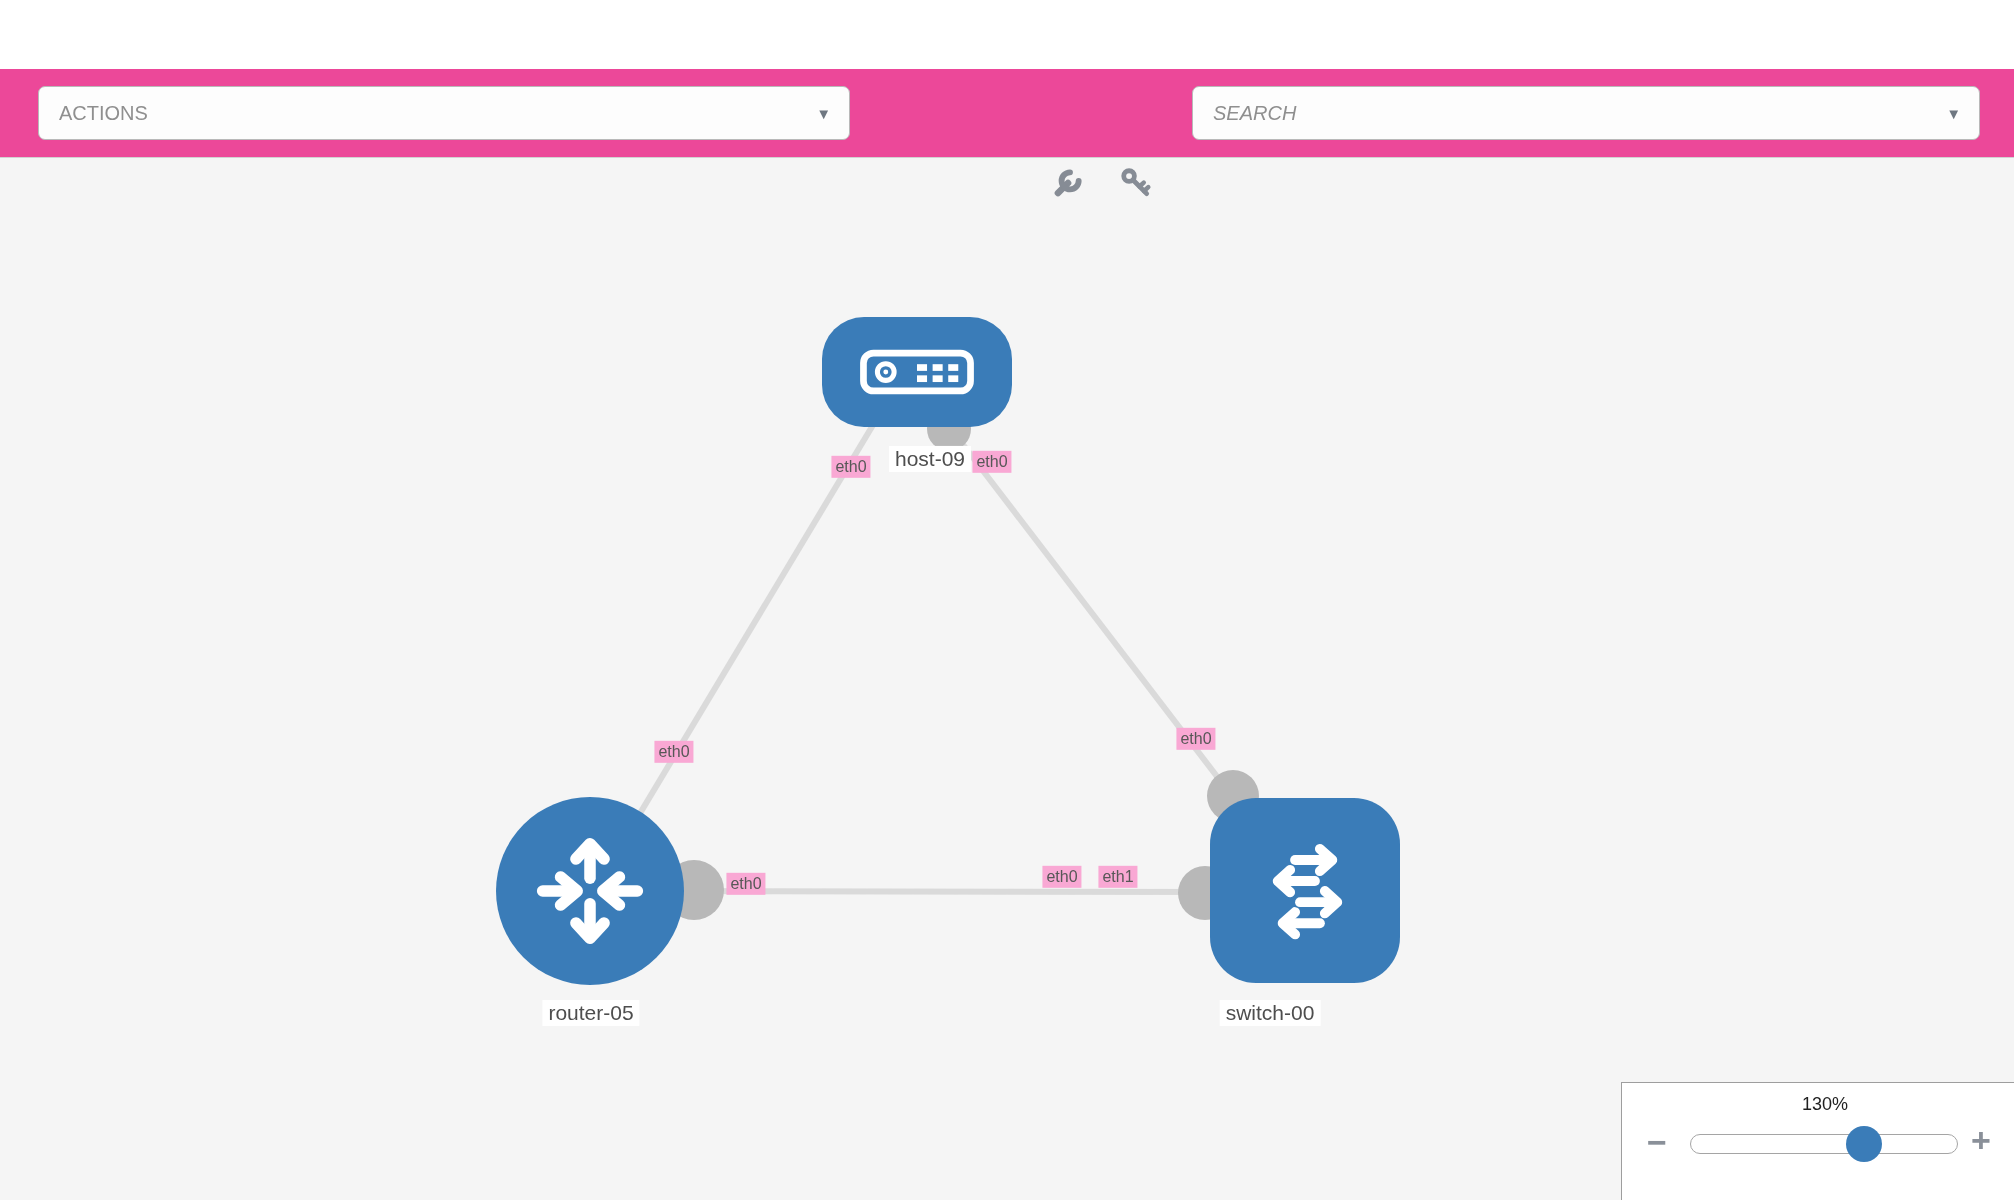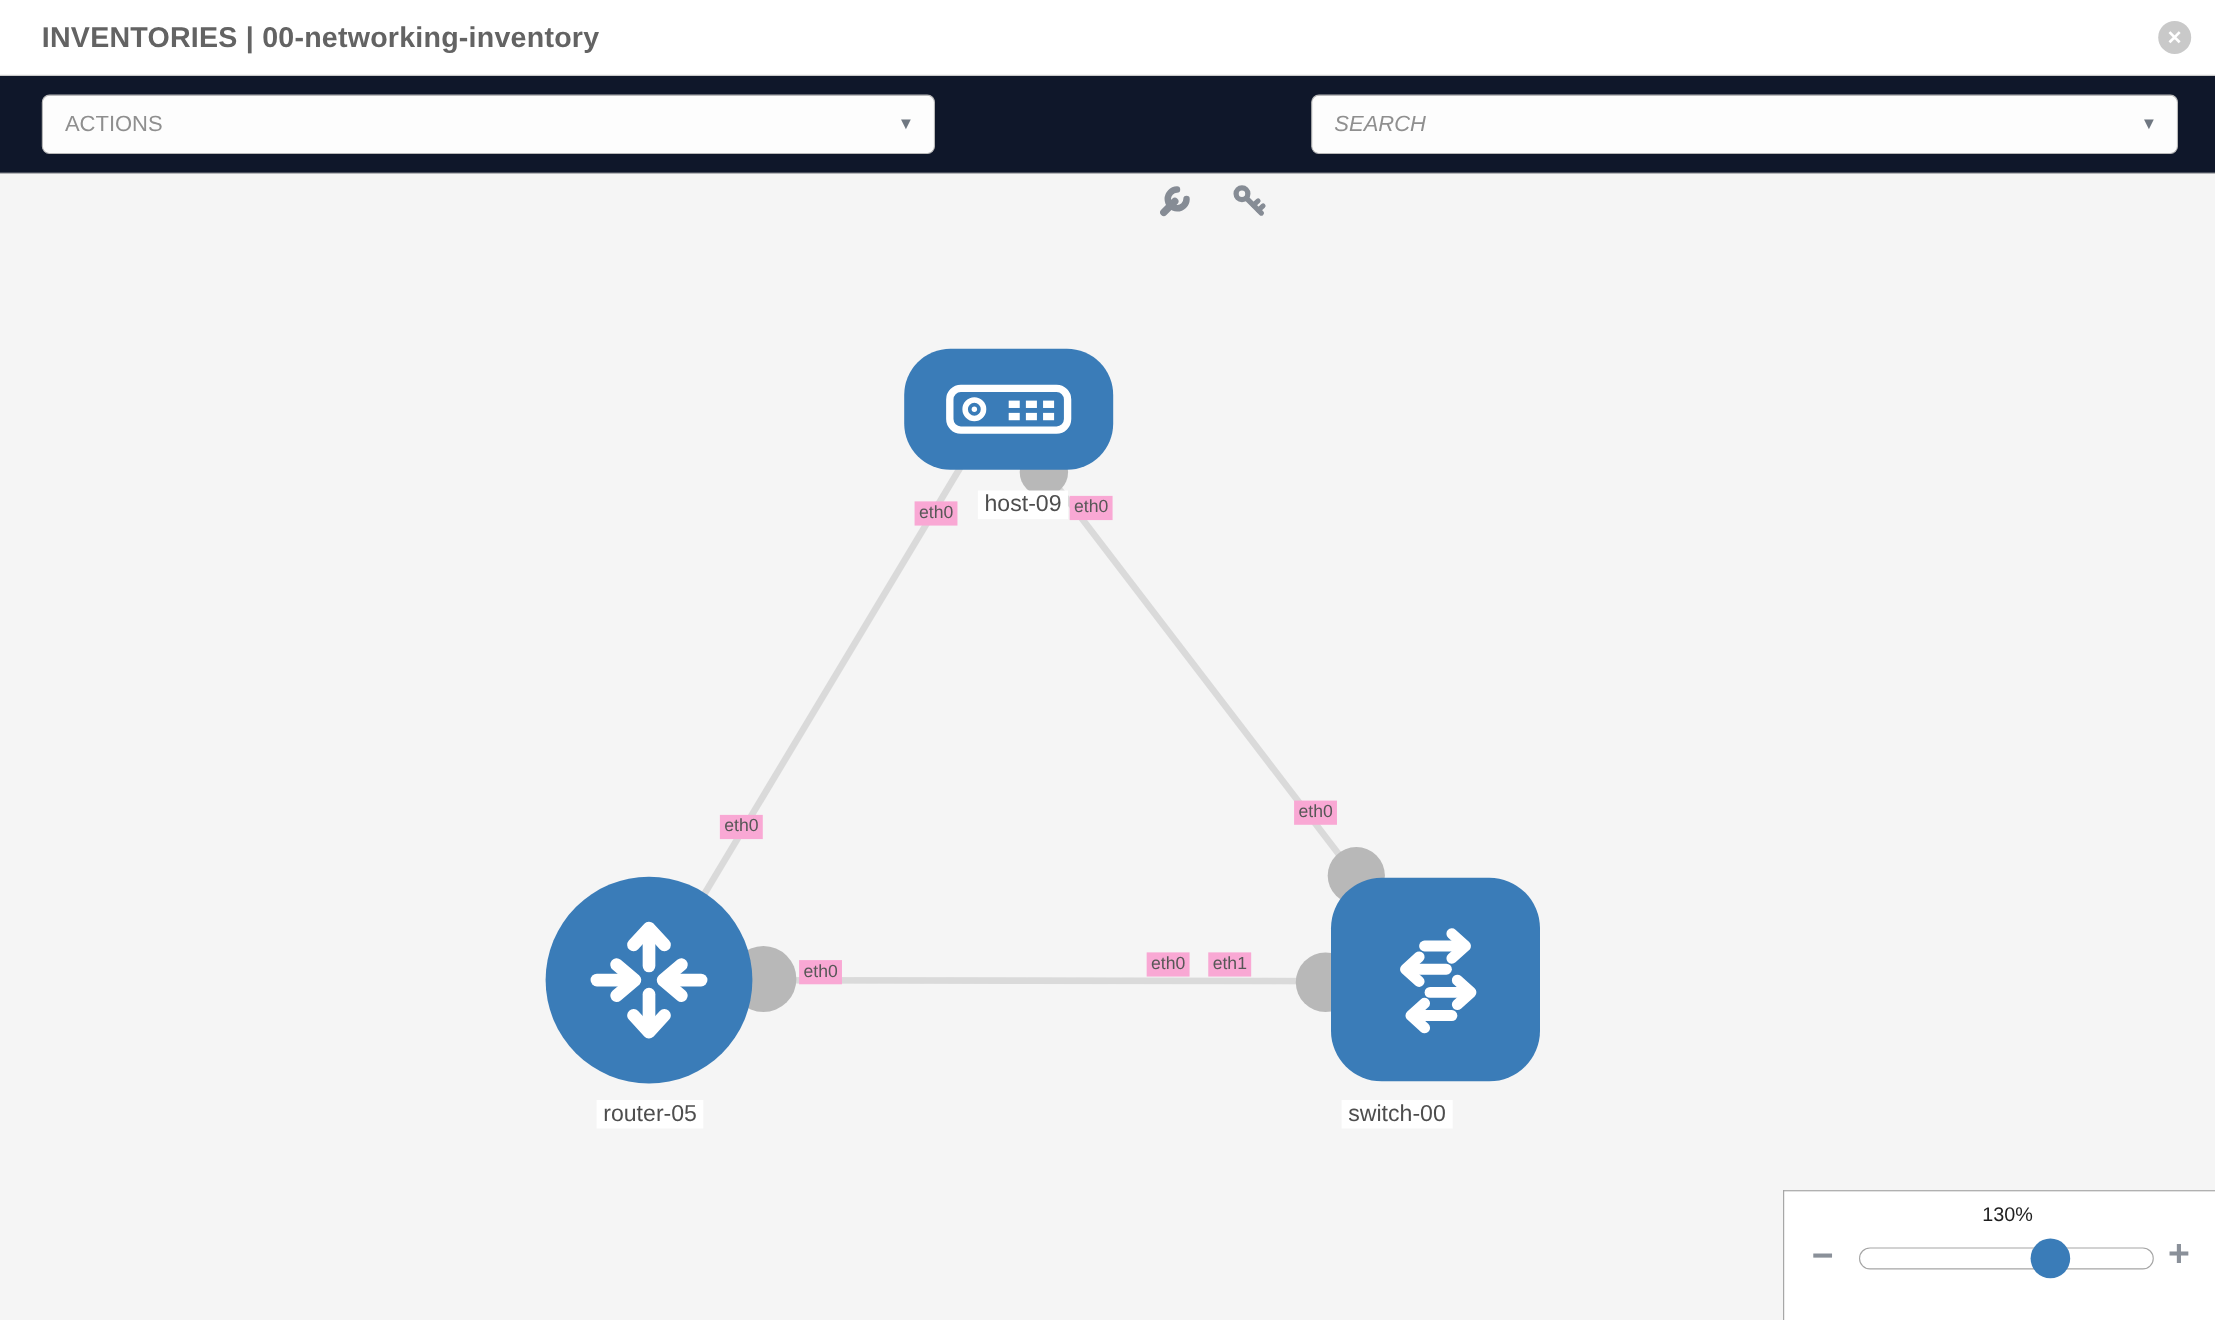--- a/index.html
+++ b/index.html
@@ -9,21 +9,21 @@
   
   .header{position:absolute;top:0;left:0;right:0;height:68px;background:#fff;
           border-bottom:1px solid #c6c6c6;z-index:30;}
   .title{position:absolute;left:38px;top:50%;transform:translateY(-50%);
          font-size:26px;font-weight:700;color:#636363;letter-spacing:.2px;white-space:nowrap;}
   .close-btn{position:absolute;right:22px;top:19px;width:30px;height:30px;border-radius:50%;
              background:#c9c9c9;color:#fff;display:flex;align-items:center;justify-content:center;
              font-size:17px;font-weight:700;cursor:pointer;line-height:1;}
 
   
-  .toolbar{position:absolute;top:69px;left:0;right:0;height:88px;background:#0f172a;
+  .toolbar{position:absolute;top:69px;left:0;right:0;height:88px;background:#ec4899;
            border-bottom:1px solid #d2d2d2;z-index:30;}
   .select{position:absolute;top:17px;height:54px;background:#fdfdfd;border:1px solid #b9b9b9;
           border-radius:7px;box-sizing:border-box;display:flex;align-items:center;
           padding:0 20px;font-size:20px;color:#8f8f8f;cursor:pointer;}
   .select .caret{position:absolute;right:18px;top:50%;transform:translateY(-50%);
                  color:#6f7781;font-size:15px;}
   .sel-actions{left:38px;width:812px;}
   .sel-search{left:1192px;width:788px;font-style:italic;}
   .tool-icon{position:absolute;top:98px;width:32px;height:32px;cursor:pointer;}
   .ic-wrench{left:1052px;} .ic-key{left:1120px;}
@@ -152,18 +152,14 @@
       <path d="M14.6 14.6 L17.8 11.7" stroke="#868c95" stroke-width="3.4" stroke-linecap="round" fill="none"></path>
       <path d="M18 18 L21.2 15.1" stroke="#868c95" stroke-width="3.4" stroke-linecap="round" fill="none"></path>
     </svg>
 
     <div class="select sel-search">
       <span>SEARCH</span>
       <span class="caret">▼</span>
     </div>
   </div>
 
-  <div class="header">
-    <div class="title">INVENTORIES | 00-networking-inventory</div>
-    <div class="close-btn">✕</div>
-  </div>
 
 </div>
 
 </body></html>

